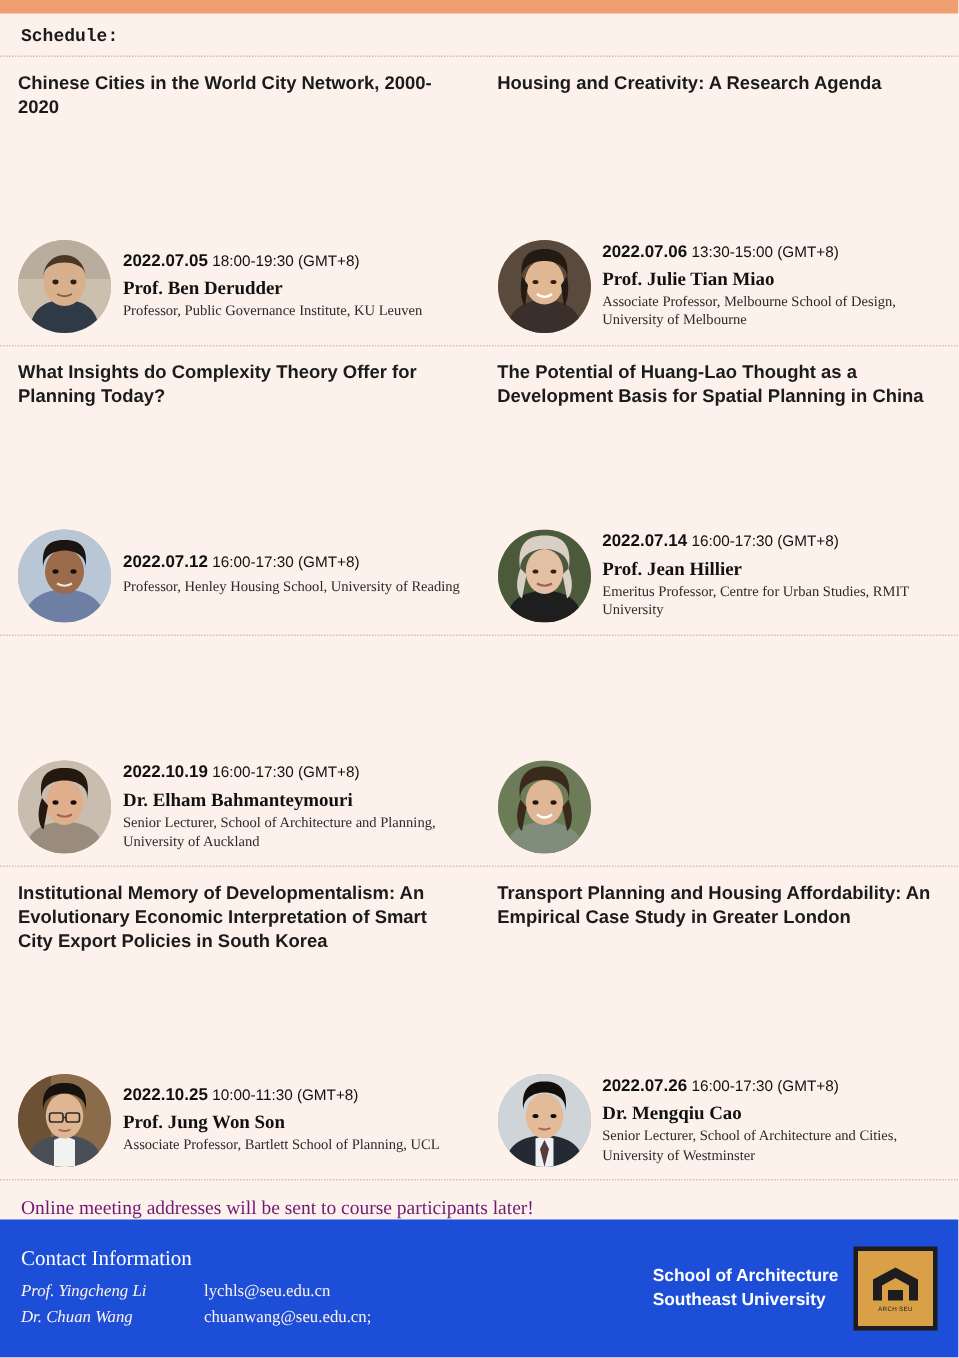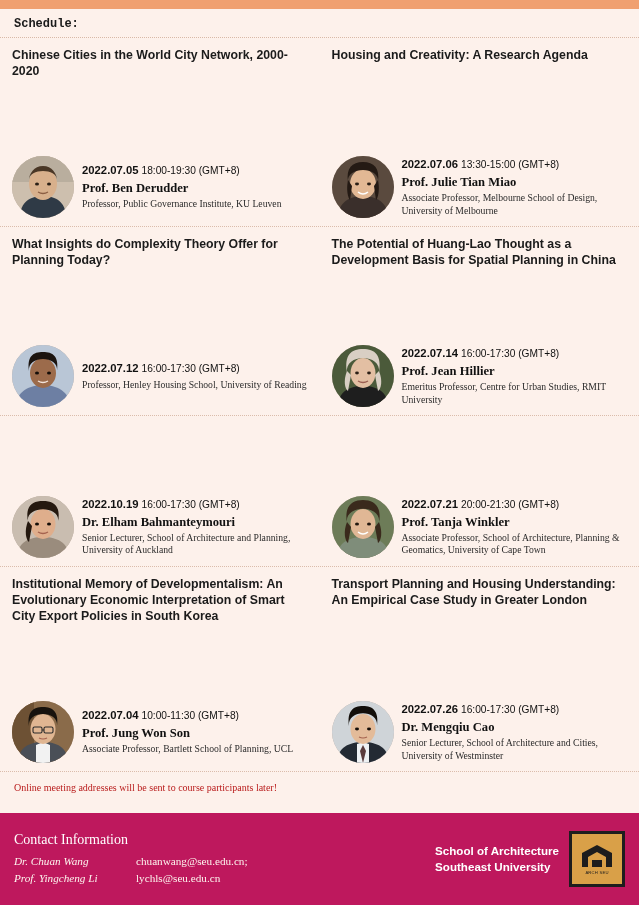--- a/index.html
+++ b/index.html
@@ -106,28 +106,28 @@
     margin-bottom: 2px;
   }
   .affil {
     font-family: "Liberation Serif", serif;
     font-size: 9.7px;
     color: #2b2b2b;
     line-height: 1.28;
   }
   .note {
     flex: 0 0 auto;
-    padding: 10px 14px 20px 14px;
+    padding: 10px 14px 0 14px;
     font-family: "Liberation Serif", serif;
-    font-size: 10px;
-    color: #b91c1c;
+    font-size: 13px;
+    color: #701a75;
   }
   .footer {
     flex: 0 0 auto;
-    background: #be185d;
+    background: #1d4ed8;
     height: 92px;
     display: flex;
     align-items: center;
     padding: 0 14px;
     position: relative;
   }
   .contact {
     flex: 1 1 auto;
   }
   .contact-title {
@@ -332,28 +332,20 @@
               <rect width="62" height="62" fill="#6d7c58"></rect>
               <path d="M5 62 C5 46 18 41 31 41 C44 41 57 46 57 62 Z" fill="#7f8d7a"></path>
               <ellipse cx="31" cy="28" rx="12.5" ry="15" fill="#e0b795"></ellipse>
               <path d="M15 27 C12 8 50 8 47 27 C50 10 42 4 31 4 C20 4 12 10 15 27 Z" fill="#3a2a1c"></path>
               <path d="M15 26 C11 36 13 45 16 47 L19 31 Z" fill="#3a2a1c"></path>
               <path d="M47 26 C51 36 49 45 46 47 L43 31 Z" fill="#3a2a1c"></path>
               <ellipse cx="25" cy="28" rx="2" ry="1.5" fill="#22170f"></ellipse>
               <ellipse cx="37" cy="28" rx="2" ry="1.5" fill="#22170f"></ellipse>
               <path d="M26 36 Q31 40 36 36" stroke="#fff" stroke-width="1.5" fill="none"></path>
             </svg>
-          </div>
-          <div class="meta">
-            <div class="datetime">
-              <span class="date">2022.07.21</span>
-              <span class="time">20:00-21:30 (GMT+8)</span>
-            </div>
-            <div class="name">Prof. Tanja Winkler</div>
-            <div class="affil">Associate Professor, School of Architecture, Planning &amp; Geomatics, University of Cape Town</div>
           </div>
         </div>
       </div>
     </div>
 
     <div class="row row-tall">
       <div class="cell left">
         <div class="talk-title">Institutional Memory of Developmentalism: An Evolutionary Economic Interpretation of Smart City Export Policies in South Korea</div>
         <div class="speaker-block">
           <div class="photo">
@@ -365,30 +357,30 @@
               <ellipse cx="31" cy="28" rx="12.5" ry="15" fill="#e0b692"></ellipse>
               <path d="M17 25 C15 9 47 9 45 25 C47 11 41 6 31 6 C21 6 15 11 17 25 Z" fill="#17120d"></path>
               <rect x="21" y="26" width="9" height="6" rx="1.5" fill="none" stroke="#2b2b2b" stroke-width="1.1"></rect>
               <rect x="32" y="26" width="9" height="6" rx="1.5" fill="none" stroke="#2b2b2b" stroke-width="1.1"></rect>
               <path d="M30 29 L32 29" stroke="#2b2b2b" stroke-width="1.1"></path>
               <path d="M27 37 Q31 39 35 37" stroke="#a5634f" stroke-width="1.2" fill="none"></path>
             </svg>
           </div>
           <div class="meta">
             <div class="datetime">
-              <span class="date">2022.07.04</span>
+              <span class="date">2022.10.25</span>
               <span class="time">10:00-11:30 (GMT+8)</span>
             </div>
             <div class="name">Prof. Jung Won Son</div>
             <div class="affil">Associate Professor, Bartlett School of Planning, UCL</div>
           </div>
         </div>
       </div>
       <div class="cell right">
-        <div class="talk-title">Transport Planning and Housing Understanding: An Empirical Case Study in Greater London</div>
+        <div class="talk-title">Transport Planning and Housing Affordability: An Empirical Case Study in Greater London</div>
         <div class="speaker-block">
           <div class="photo">
             <svg viewBox="0 0 62 62" preserveAspectRatio="none">
               <rect width="62" height="62" fill="#cfd4d8"></rect>
               <path d="M5 62 C5 46 18 41 31 41 C44 41 57 46 57 62 Z" fill="#232a33"></path>
               <path d="M25 62 L25 43 L31 41 L37 43 L37 62 Z" fill="#eef1f3"></path>
               <path d="M31 44 L34 50 L31 62 L28 50 Z" fill="#5a3b3b"></path>
               <ellipse cx="31" cy="28" rx="12.5" ry="15" fill="#e3bb99"></ellipse>
               <path d="M17 25 C15 8 47 8 45 25 C47 10 41 5 31 5 C21 5 15 10 17 25 Z" fill="#120e0a"></path>
               <ellipse cx="25" cy="28" rx="2" ry="1.4" fill="#140d08"></ellipse>
@@ -409,26 +401,26 @@
     </div>
 
   </div>
 
   <div class="note">Online meeting addresses will be sent to course participants later!</div>
 
   <div class="footer">
     <div class="contact">
       <div class="contact-title">Contact Information</div>
       <div class="contact-row">
+        <span class="person">Prof. Yingcheng Li</span>
+        <span class="email">lychls@seu.edu.cn</span>
+      </div>
+      <div class="contact-row">
         <span class="person">Dr. Chuan Wang</span>
         <span class="email">chuanwang@seu.edu.cn;</span>
-      </div>
-      <div class="contact-row">
-        <span class="person">Prof. Yingcheng Li</span>
-        <span class="email">lychls@seu.edu.cn</span>
       </div>
     </div>
     <div class="school">
       <div>School of Architecture</div>
       <div>Southeast University</div>
     </div>
     <div class="logo">
       <div class="logo-inner">
         <svg width="34" height="26" viewBox="0 0 34 26">
           <path d="M2 24 L2 10 L17 2 L32 10 L32 24 L26 24 L26 14 L17 9 L8 14 L8 24 Z" fill="#1d1d1d"></path>

